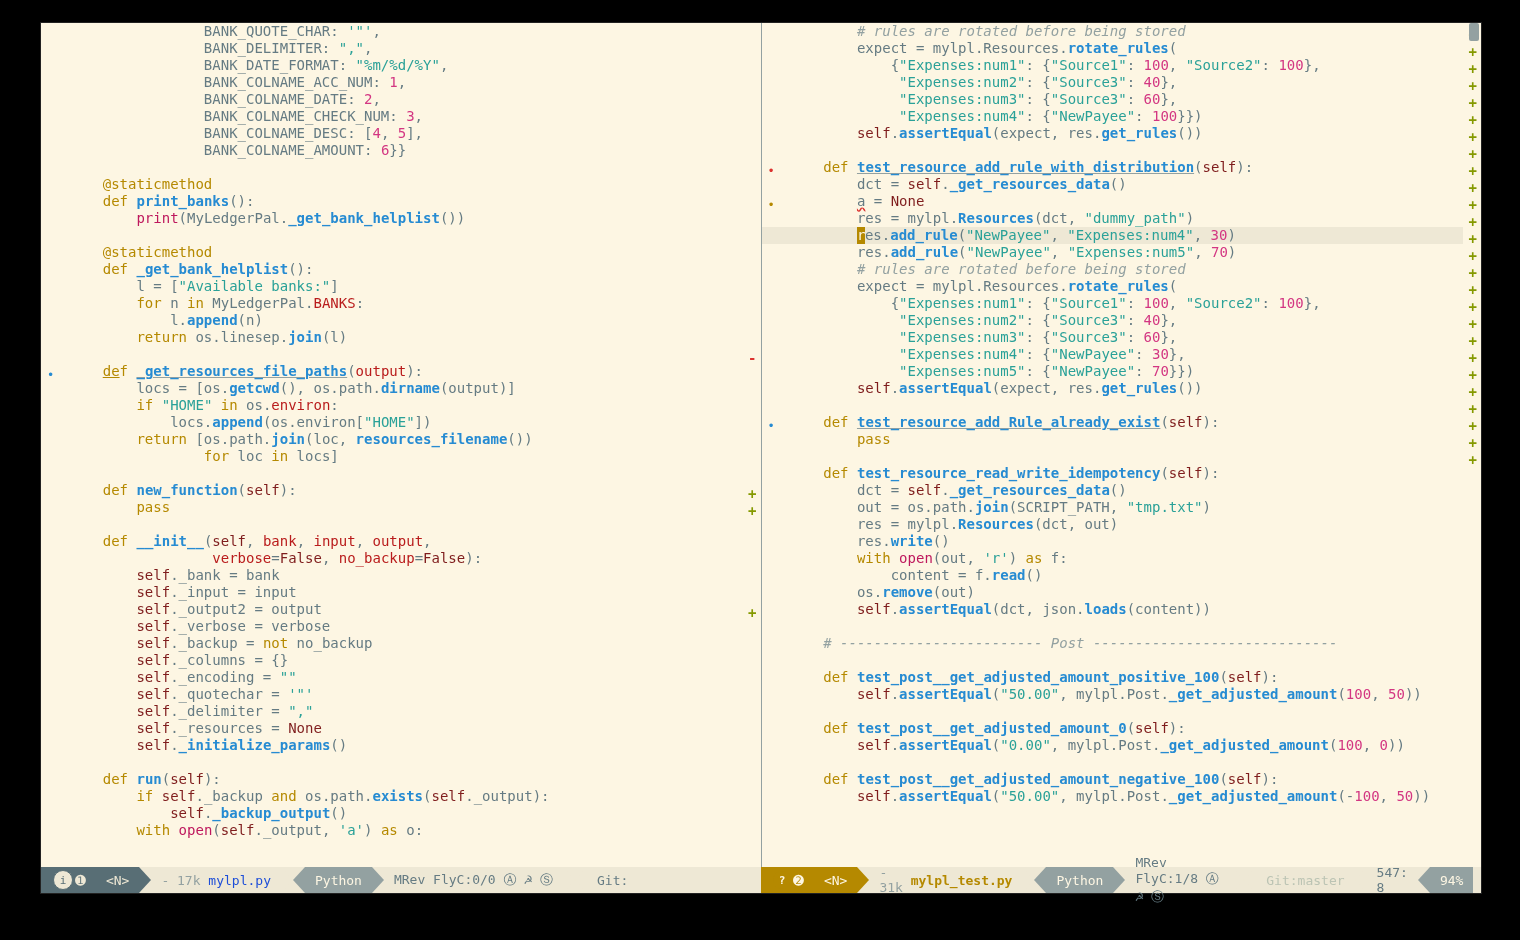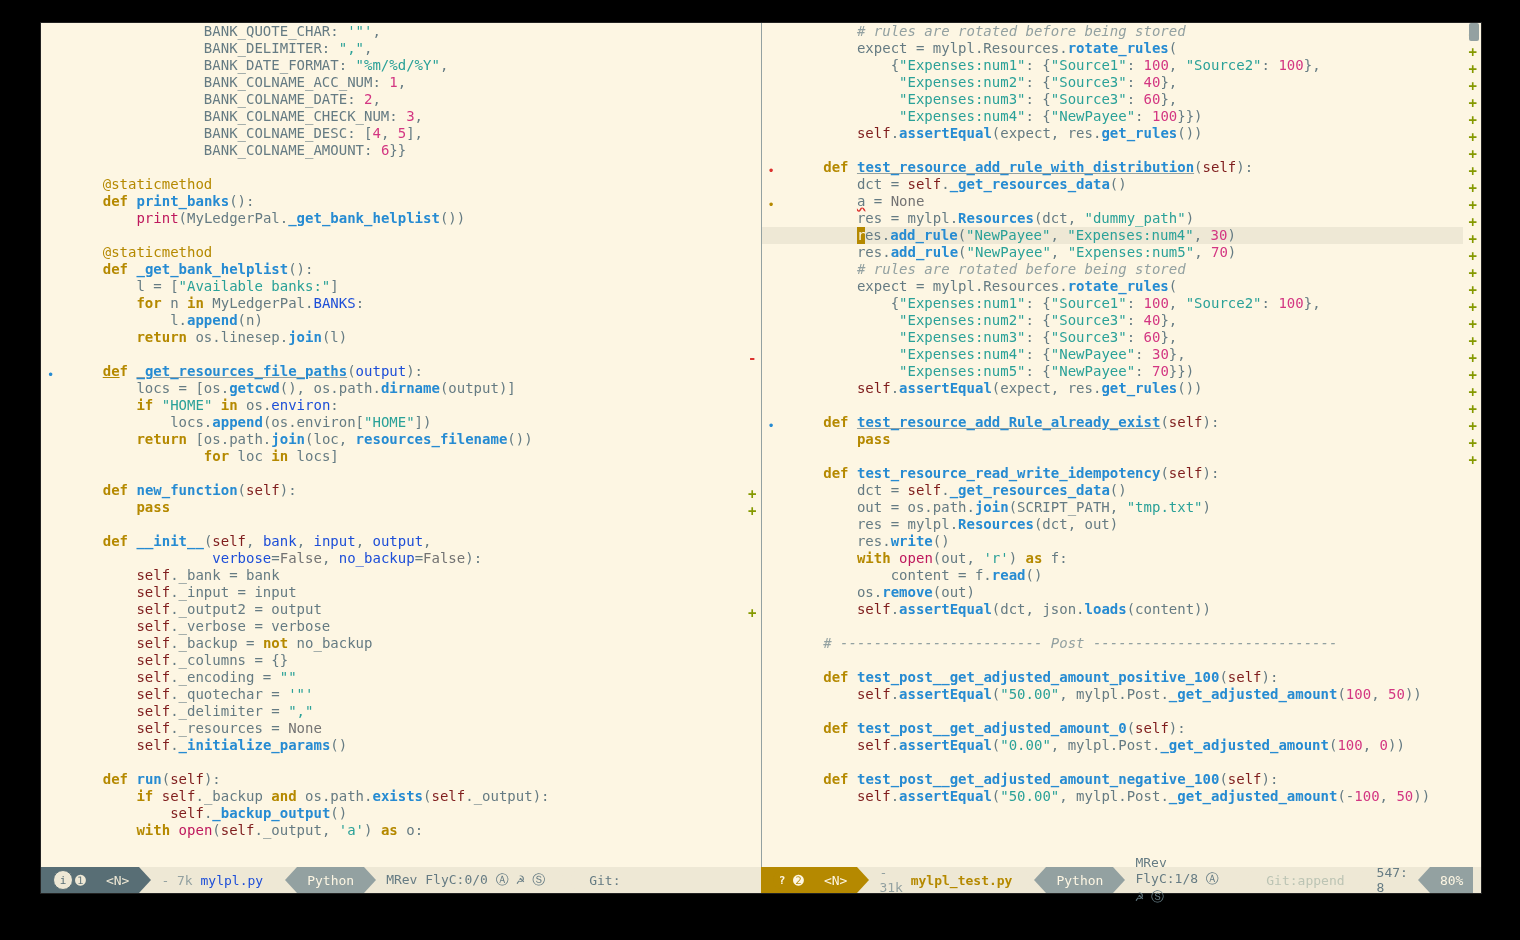--- a/index.html
+++ b/index.html
@@ -8,30 +8,30 @@
   .pane{position:relative;flex:1 1 50%;overflow:hidden}
   .pane+.pane{border-left:1px solid #93a1a1}
   .gutter{position:absolute;left:0;top:0;width:28px;height:100%;background:#fdf6e3}
   .code{position:absolute;left:28px;right:18px;top:0;white-space:pre;line-height:17px;color:#657b83}
   .fringe{position:absolute;right:0;top:0;width:18px;height:100%;background:#fdf6e3}
   .ln{height:17px;display:block}
   .gut-mark{position:absolute;left:6px;font-size:12px;line-height:17px}
   .fr-mark{position:absolute;right:4px;font-size:14px;line-height:17px;color:#859900;font-weight:bold}
   .hl-line{background:#eee8d5}
   .cursor{display:inline-block;width:8px;background:#b58900;color:#fdf6e3}      
-  .kw2{color:#b58900;font-weight:bold}     
+  .kw2{color:#b58900;font-weight:normal}     
   .fn{color:#268bd2;font-weight:bold}      
-  .var{color:#1d4ed8}                      
+  .var{color:#b91c1c}                      
   .builtin{color:#be185d}
   .self{color:#7f1d1d}
   .str{color:#2aa198}                      
   .num{color:#d33682}                      
   .com{color:#93a1a1;font-style:italic}    
   .deco{color:#b58900}                     
-  .const{color:#737373}
+  .const{color:#7f1d1d}
   .err-ul{text-decoration:underline;text-decoration-color:#dc322f;text-decoration-style:wavy}
   .link-ul{text-decoration:underline;text-decoration-color:#93a1a1}
   .warn-ul{text-decoration:underline;text-decoration-color:#b58900}
   
   .modelines{position:absolute;left:0;bottom:0;width:100%;height:26px;display:flex;font-size:13px}
   .modeline{flex:1 1 50%;height:26px;display:flex;align-items:center;background:#eee8d5;color:#93a1a1;position:relative}
   .modeline.active{background:#eee8d5}
   .seg{height:26px;display:flex;align-items:center;padding:0 10px;position:relative}
   .seg.grey{background:#586e75;color:#eee8d5}
   .seg.orange{background:#b58900;color:#fdf6e3}
@@ -118,21 +118,21 @@
   <div class="modelines">
 
     <div class="modeline">
       <div class="seg grey">
         <span class="status-icon si-info">i</span>
         <span>➊</span>
       </div>
       <div class="seg grey">&lt;N&gt;</div>
       <div class="arrow-r ar-grey"></div>
       <div class="seg lite">
-        <span class="faded">- 7k</span>&nbsp;
+        <span class="faded">- 17k</span>&nbsp;
         <span class="fname">mylpl.py</span>
       </div>
       <div class="arrow-r ar-lite" style="border-left-color:#eee8d5"></div>
       <div class="arrow-l al-dark"></div>
       <div class="seg darklite">Python</div>
       <div class="arrow-r ar-dark"></div>
       <div class="seg lite faded">MRev FlyC:0/0 Ⓐ ☭ Ⓢ</div>
       <div class="arrow-r ar-lite"></div>
       <div class="arrow-l al-lite"></div>
       <div class="seg lite faded">Git:</div>
@@ -150,22 +150,22 @@
         <span class="faded">- 31k</span>&nbsp;
         <span class="fname active">mylpl_test.py</span>
       </div>
       <div class="arrow-r ar-lite"></div>
       <div class="arrow-l al-dark"></div>
       <div class="seg darklite">Python</div>
       <div class="arrow-r ar-dark"></div>
       <div class="seg lite faded">MRev FlyC:1/8 Ⓐ ☭ Ⓢ</div>
       <div class="arrow-r ar-lite"></div>
       <div class="arrow-l al-lite"></div>
-      <div class="seg lite" style="color:#bcc4b4">Git:append</div>
+      <div class="seg lite" style="color:#bcc4b4">Git:master</div>
       <div class="filler"></div>
       <div class="arrow-l al-lite"></div>
       <div class="seg lite faded">547: 8</div>
       <div class="arrow-l al-dark"></div>
-      <div class="seg darklite">80%</div>
+      <div class="seg darklite">94%</div>
       <div style="width:14px;background:#586e75"></div>
     </div>
   </div>
 </div>
 
 </body></html>

